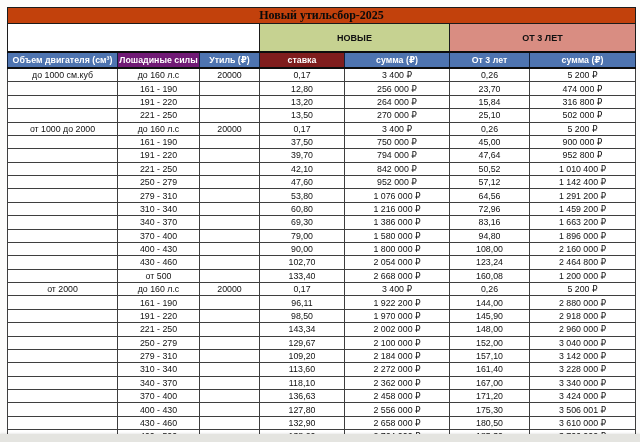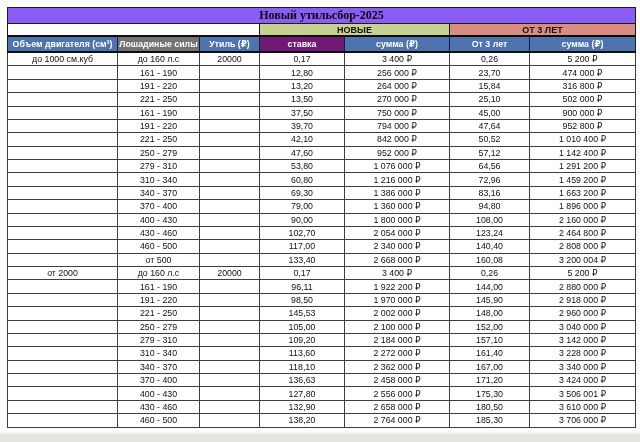--- a/index.html
+++ b/index.html
@@ -22,21 +22,21 @@
   
   tr.title-row th{
     height:14px;padding:0;
     font-family:"Liberation Serif","DejaVu Serif",serif;
     font-weight:bold;font-size:12px;color:#0a0a0a;
     border:1px solid #1b1b1b;
     text-align:center;vertical-align:middle;
   }
   
   tr.group-row th{
-    height:11px;padding:0;font-weight:bold;font-size:9px;color:#111;
+    height:11px;padding:8px;font-weight:bold;font-size:9px;color:#111;
     text-align:center;vertical-align:middle;
     border:1px solid #1b1b1b;
     margin-left:31px;
   }
   tr.group-row th.blank{background:#ffffff;border-right:1px solid #1b1b1b;border-bottom:none;border-top:none;border-left:none;}
   
   tr.col-row th{
     height:14px;padding:0;
     font-weight:bold;font-size:8.8px;color:#ffffff;
     text-align:center;vertical-align:middle;
@@ -60,32 +60,32 @@
     <col style="width:110px">
     <col style="width:82px">
     <col style="width:60px">
     <col style="width:85px">
     <col style="width:105px">
     <col style="width:80px">
     <col style="width:106px">
   </colgroup>
   <thead>
     <tr class="title-row">
-      <th colspan="7" style="background: #8b5cf6;">Новый утильсбор-2025</th>
+      <th colspan="7" style="background: #c2410c;">Новый утильсбор-2025</th>
     </tr>
     <tr class="group-row">
       <th colspan="3" class="blank"></th>
       <th colspan="2" style="background: rgb(198, 210, 145);">НОВЫЕ</th>
       <th colspan="2" style="background: rgb(217, 141, 130);">ОТ 3 ЛЕТ</th>
     </tr>
     <tr class="col-row">
       <th style="background: rgb(78, 116, 176); color: rgb(255, 255, 255);">Объем двигателя (см³)</th>
-      <th style="background: #737373; color: rgb(255, 255, 255);">Лошадиные силы</th>
+      <th style="background: #701a75; color: rgb(255, 255, 255);">Лошадиные силы</th>
       <th style="background: rgb(78, 116, 176); color: rgb(255, 255, 255);">Утиль (₽)</th>
-      <th style="background: #701a75; color: rgb(255, 255, 255);">ставка</th>
+      <th style="background: #7f1d1d; color: rgb(255, 255, 255);">ставка</th>
       <th style="background: rgb(78, 116, 176); color: rgb(255, 255, 255);">сумма (₽)</th>
       <th style="background: rgb(78, 116, 176); color: rgb(255, 255, 255);">От 3 лет</th>
       <th style="background: rgb(78, 116, 176); color: rgb(255, 255, 255);">сумма (₽)</th>
     </tr>
   </thead>
   <tbody>
       <tr>
         <td>до 1000 см.куб</td>
         <td>до 160 л.с</td>
         <td>20000</td>
@@ -115,20 +115,29 @@
       <tr>
         <td></td>
         <td>221 - 250</td>
         <td></td>
         <td>13,50</td>
         <td>270 000 ₽</td>
         <td>25,10</td>
         <td>502 000 ₽</td>
       </tr>
       <tr>
+        <td>от 1000 до 2000</td>
+        <td>до 160 л.с</td>
+        <td>20000</td>
+        <td>0,17</td>
+        <td>3 400 ₽</td>
+        <td>0,26</td>
+        <td>5 200 ₽</td>
+      </tr>
+      <tr>
         <td></td>
         <td>161 - 190</td>
         <td></td>
         <td>37,50</td>
         <td>750 000 ₽</td>
         <td>45,00</td>
         <td>900 000 ₽</td>
       </tr>
       <tr>
         <td></td>
@@ -182,21 +191,21 @@
         <td>69,30</td>
         <td>1 386 000 ₽</td>
         <td>83,16</td>
         <td>1 663 200 ₽</td>
       </tr>
       <tr>
         <td></td>
         <td>370 - 400</td>
         <td></td>
         <td>79,00</td>
-        <td>1 360 000 ₽</td>
+        <td>1 580 000 ₽</td>
         <td>94,80</td>
         <td>1 896 000 ₽</td>
       </tr>
       <tr>
         <td></td>
         <td>400 - 430</td>
         <td></td>
         <td>90,00</td>
         <td>1 800 000 ₽</td>
         <td>108,00</td>
@@ -206,35 +215,26 @@
         <td></td>
         <td>430 - 460</td>
         <td></td>
         <td>102,70</td>
         <td>2 054 000 ₽</td>
         <td>123,24</td>
         <td>2 464 800 ₽</td>
       </tr>
       <tr>
         <td></td>
-        <td>460 - 500</td>
-        <td></td>
-        <td>117,00</td>
-        <td>2 340 000 ₽</td>
-        <td>140,40</td>
-        <td>2 808 000 ₽</td>
-      </tr>
-      <tr>
-        <td></td>
         <td>от 500</td>
         <td></td>
         <td>133,40</td>
         <td>2 668 000 ₽</td>
         <td>160,08</td>
-        <td>3 200 004 ₽</td>
+        <td>1 200 000 ₽</td>
       </tr>
       <tr>
         <td>от 2000</td>
         <td>до 160 л.с</td>
         <td>20000</td>
         <td>0,17</td>
         <td>3 400 ₽</td>
         <td>0,26</td>
         <td>5 200 ₽</td>
       </tr>
@@ -253,30 +253,30 @@
         <td></td>
         <td>98,50</td>
         <td>1 970 000 ₽</td>
         <td>145,90</td>
         <td>2 918 000 ₽</td>
       </tr>
       <tr>
         <td></td>
         <td>221 - 250</td>
         <td></td>
-        <td>145,53</td>
+        <td>143,34</td>
         <td>2 002 000 ₽</td>
         <td>148,00</td>
         <td>2 960 000 ₽</td>
       </tr>
       <tr>
         <td></td>
         <td>250 - 279</td>
         <td></td>
-        <td>105,00</td>
+        <td>129,67</td>
         <td>2 100 000 ₽</td>
         <td>152,00</td>
         <td>3 040 000 ₽</td>
       </tr>
       <tr>
         <td></td>
         <td>279 - 310</td>
         <td></td>
         <td>109,20</td>
         <td>2 184 000 ₽</td>

